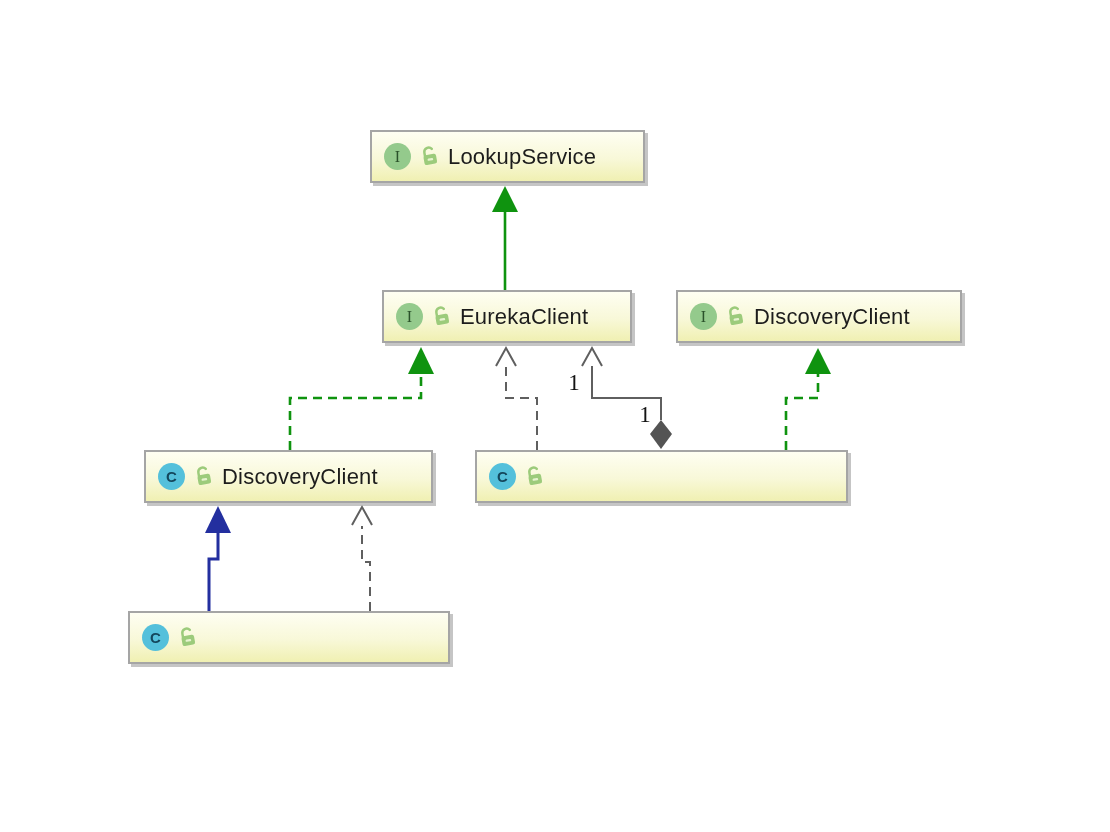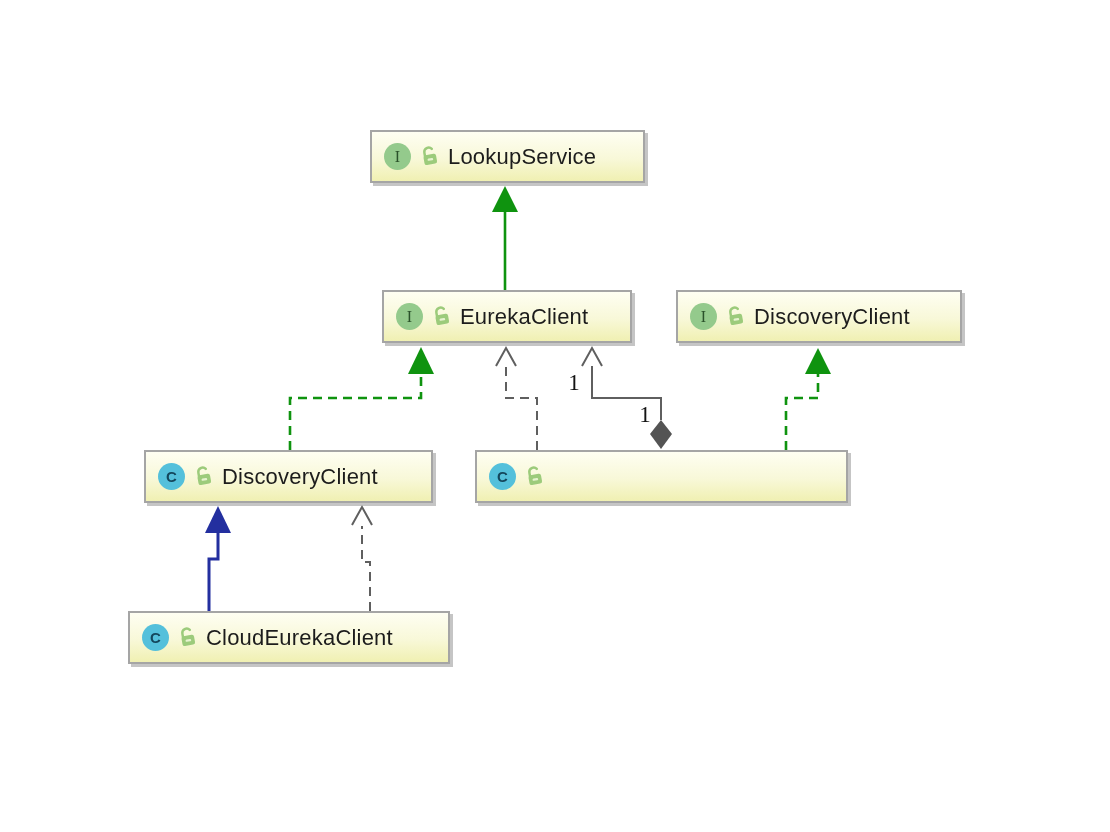--- a/index.html
+++ b/index.html
@@ -130,16 +130,15 @@
     </svg>
   </div>
 
   <div class="node" style="left:128px;top:611px;width:322px">
     <span class="badge class">C</span>
     <svg class="lock" width="19" height="21" viewBox="0 0 20 22">
       <path d="M5.2 10.5 V7.2 A4.6 4.6 0 0 1 13.6 4.6" fill="none" stroke="#9ccb7b" stroke-width="2.6" stroke-linecap="round"></path>
       <rect x="3.4" y="10" width="13.4" height="10.4" rx="2.4" fill="#9ccb7b"></rect>
       <rect x="7.2" y="14" width="6" height="2.4" rx="1.2" fill="#e6f3cf"></rect>
     </svg>
-    <span class="label">CloudEurekaClient</span>
   </div>
 
 </div>
 
 </body></html>

